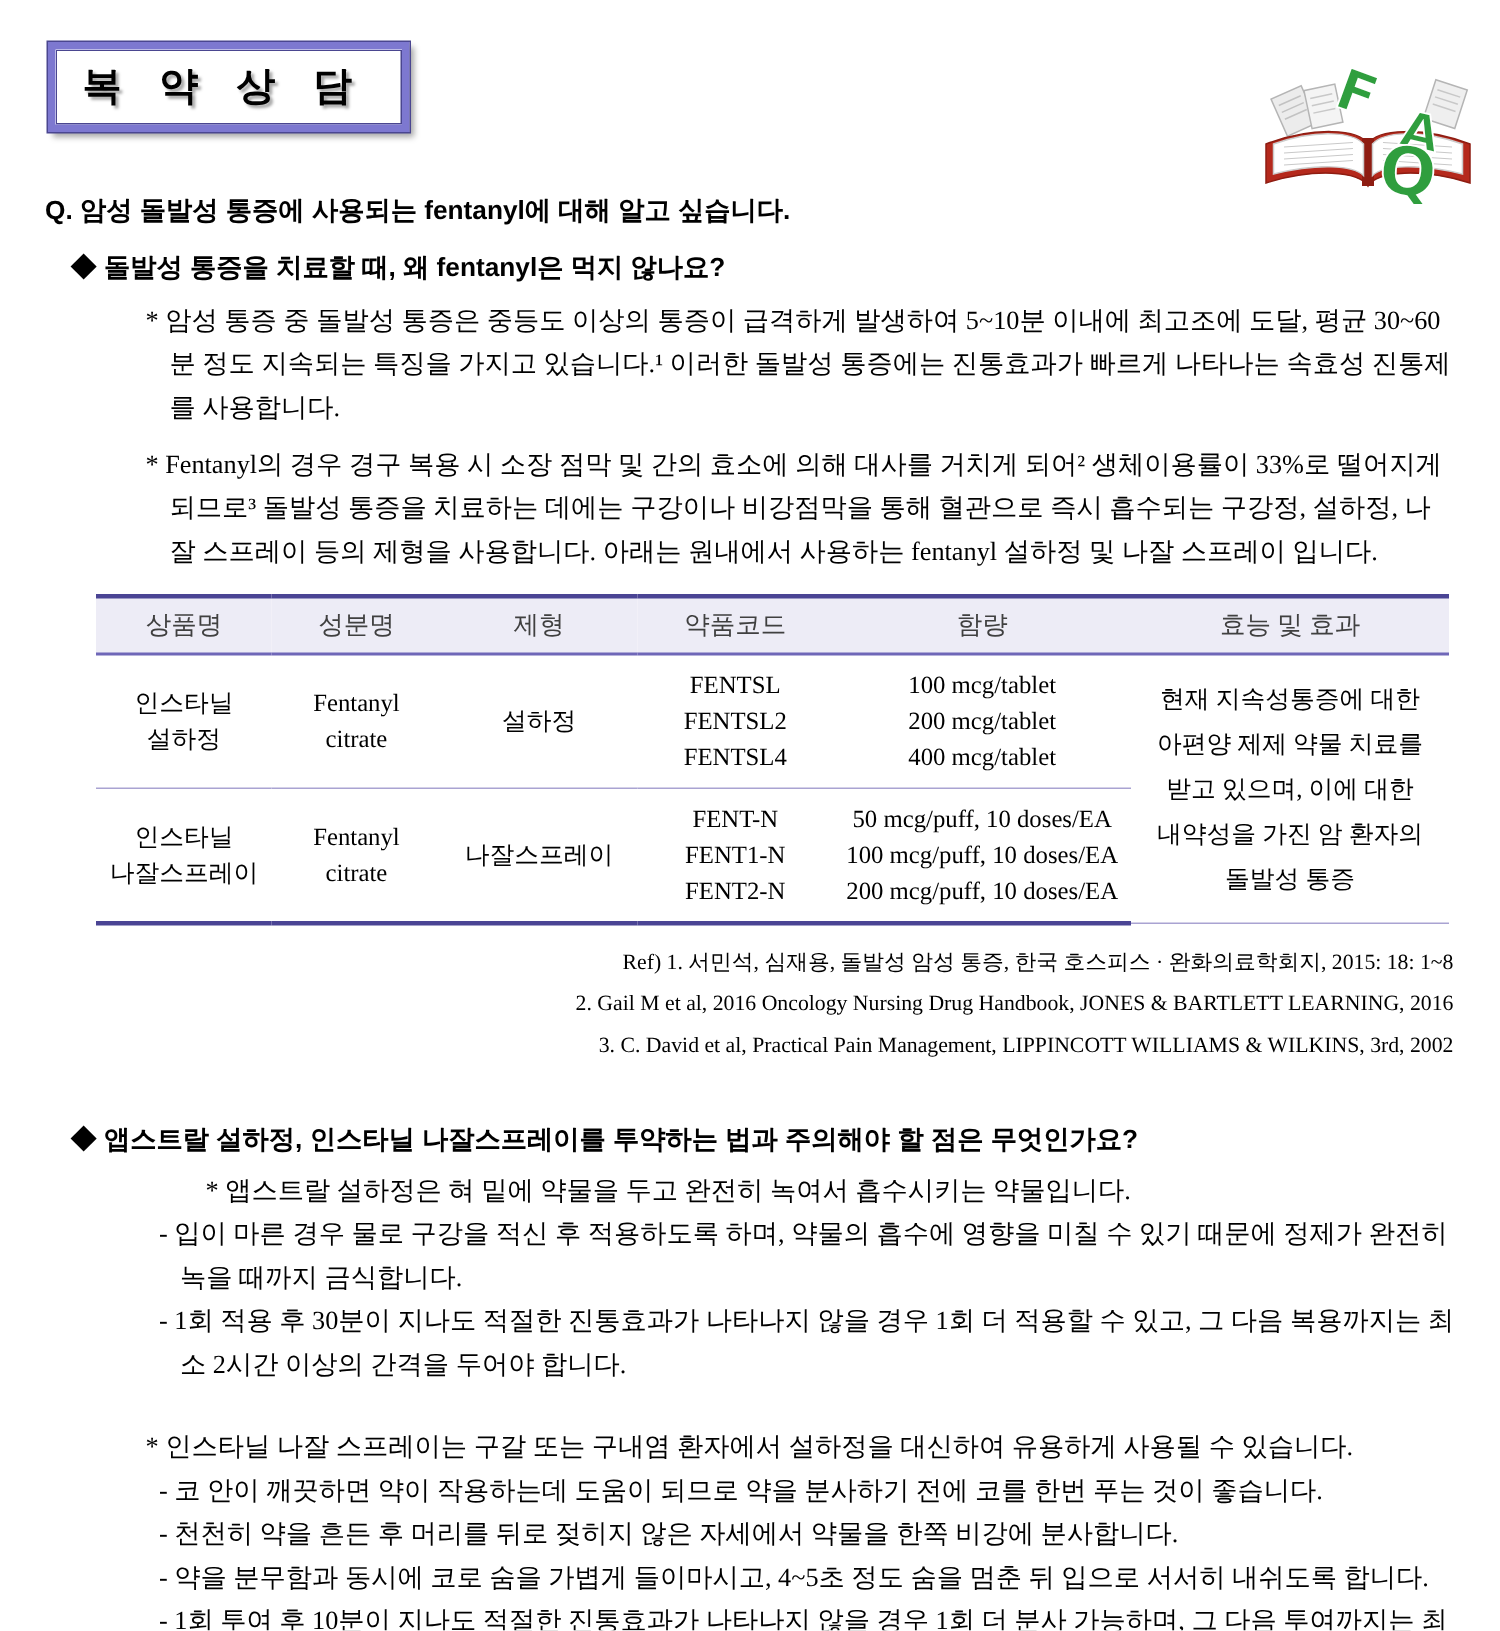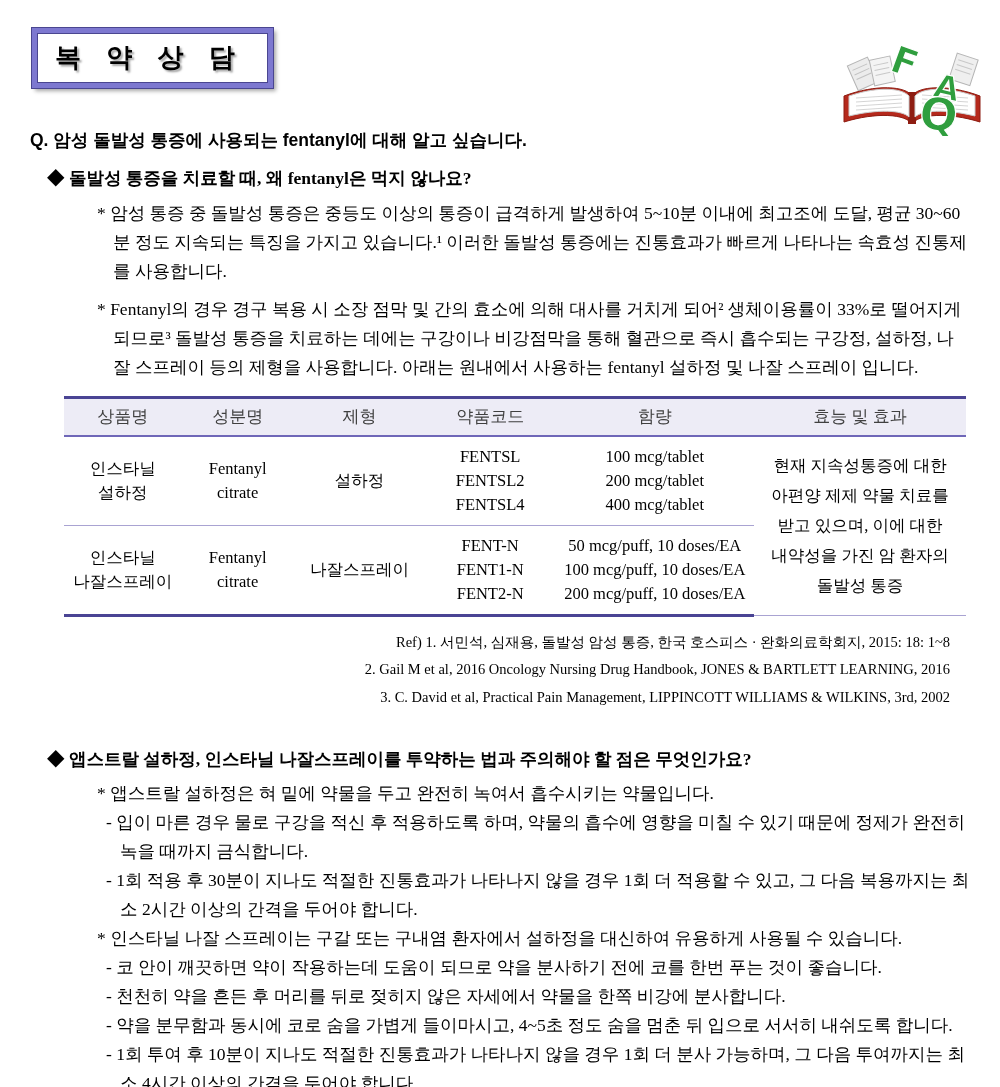--- a/index.html
+++ b/index.html
@@ -26,36 +26,36 @@
   }
   .faq-wrap { position:absolute; right:12px; top:16px; width:152px; height:120px; }
   
   .q-heading {
     margin:10px 35px 0 30px;
     font-family:"Liberation Sans","DejaVu Sans",sans-serif;
     font-weight:bold; font-size:17.5px; color:#000;
   }
   .sec-heading {
     margin:14px 35px 0 47px;
-    font-family:Liberation Serif, serif;
+    font-family:Liberation Sans, sans-serif;
     font-weight:bold; font-size:17.5px; color:#000;
   }
   
   .star {
     margin:9px 30px 0 0;
     padding-left:113px; text-indent:-16px;
     font-size:17.5px; line-height:29px; color:#000;
   }
   .dash {
     margin:0 30px 0 0;
     padding-left:120px; text-indent:-14px;
     font-size:17.5px; line-height:29px; color:#000;
   }
-  .gap-s { margin-top:8px; }
-  .gap-m { margin-top:0; }
+  .gap-s { margin-top:8px;margin-left:40px; }
+  .gap-m { margin-top:26px; }
   
   table.drug {
     margin:14px 0 0 64px; width:902px;
     border-collapse:collapse; table-layout:fixed;
   }
   table.drug th, table.drug td {
     font-family:"Liberation Serif","DejaVu Serif",serif;
     text-align:center; vertical-align:middle;
   }
   table.drug thead th {
@@ -65,21 +65,21 @@
     font-weight:normal; font-size:17px; height:38px; color:#404040;
   }
   table.drug tbody td {
     font-size:16.5px; line-height:24px; padding:8px 2px; color:#000;
   }
   table.drug tr.r1 td { border-bottom:1px solid #a9a3d2; }
   table.drug tr.r2 td { border-bottom:3px solid #4a4494; }
   table.drug td.effect { line-height:30px; font-size:16.5px; border-bottom:3px solid #4a4494; }
   .ml { white-space:pre-line; }
   
-  .refs { margin:12px 50px 0 0; text-align:right; }
+  .refs { margin:12px 31px 0 0; text-align:right; }
   .refs div { font-size:14.5px; line-height:27.5px; color:#000; }
 </style>
 </head>
 <body>
 
 <div class="page">
 
   <div class="top">
     <div class="title-box">
       <span>복 약 상 담</span>

